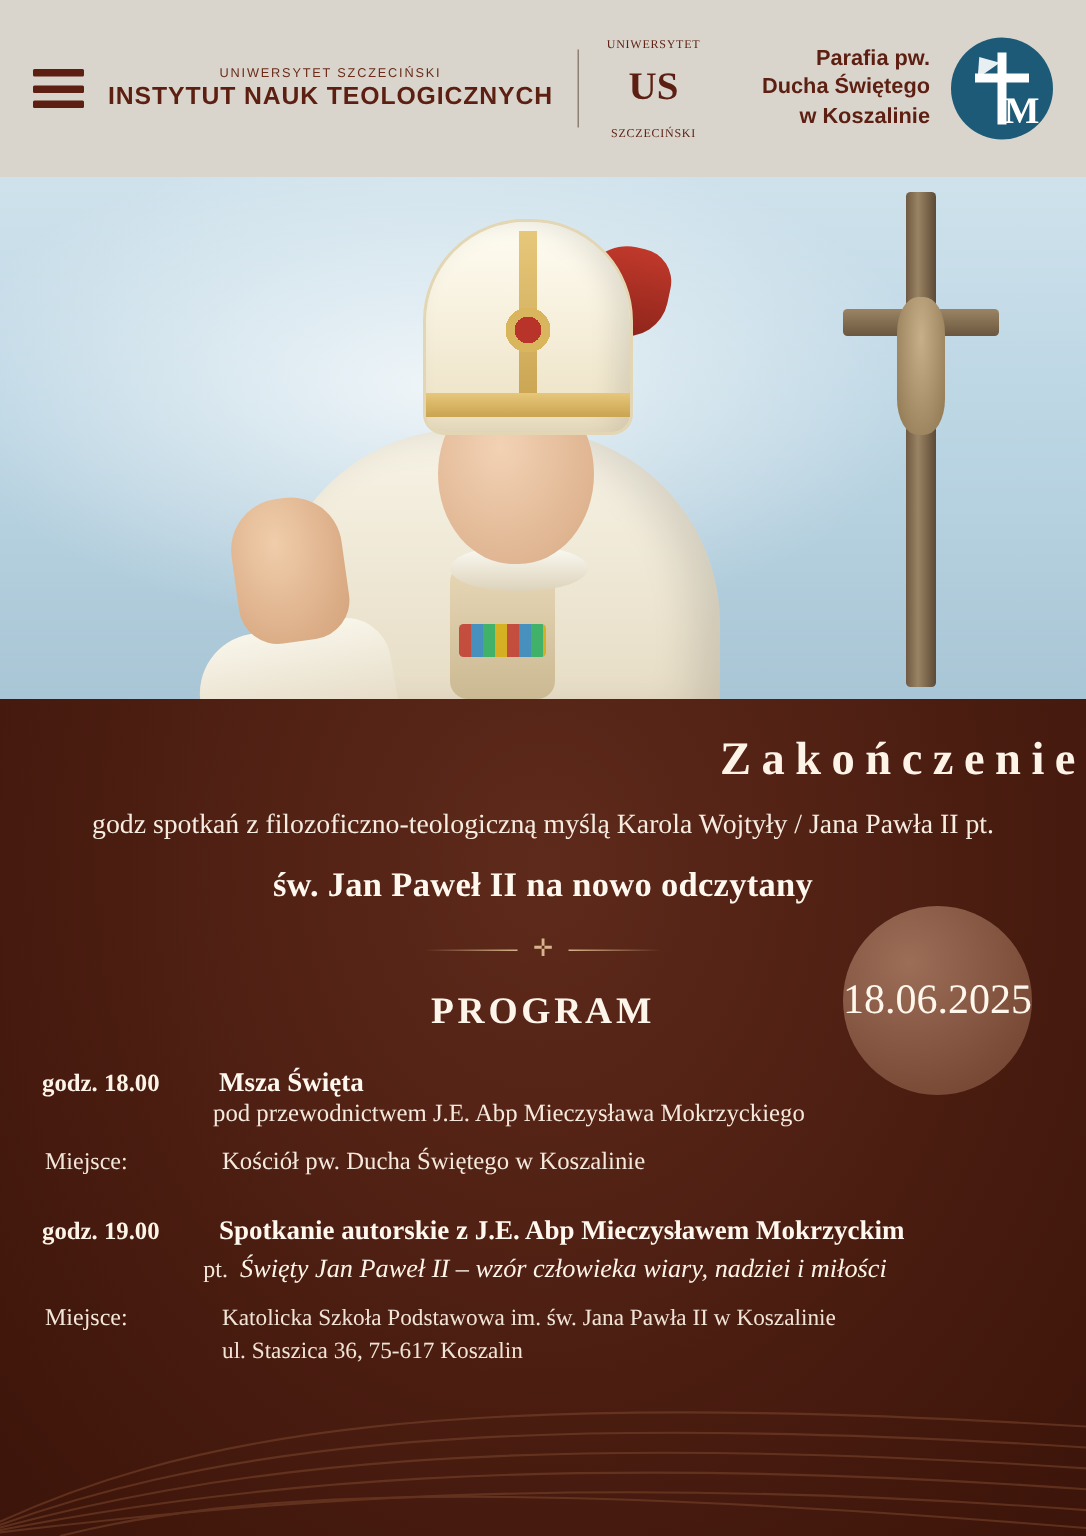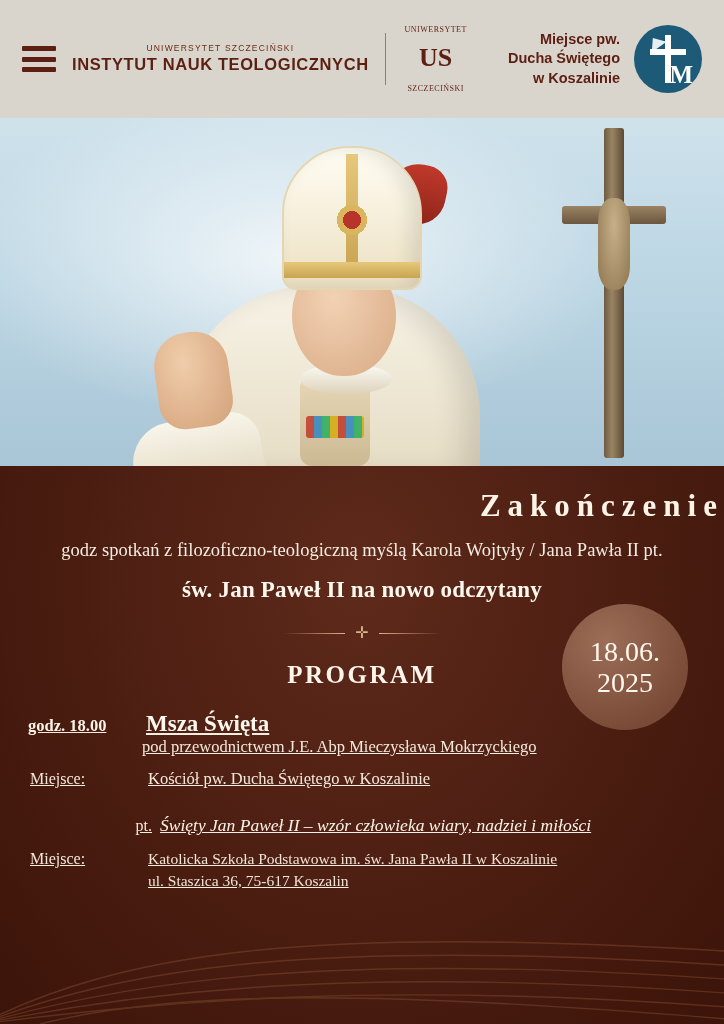--- a/index.html
+++ b/index.html
@@ -367,33 +367,32 @@
 
   .date-badge {
     position: absolute;
     right: 36px;
     top: 138px;
     width: 126px;
     height: 126px;
     border-radius: 50%;
     background: radial-gradient(circle at 35% 30%, #9c6e58, #7b4c38 70%, #6d4130);
     display: flex;
-    flex-direction: column;
+    flex-direction: row;
     align-items: center;
     justify-content: center;
     color: #fff7ec;
     font-size: 28px;
     line-height: 1.12;
     font-family: "Liberation Serif", serif;
   }
 
   .prog-list {
     margin-top: 22px;
     padding: 0 20px 0 24px;
-    text-decoration: underline;
   }
   .prog-item { margin-bottom: 6px; }
   .row {
     display: flex;
     align-items: baseline;
   }
   .hour {
     flex: 0 0 118px;
     text-align: left;
     font-weight: bold;
@@ -406,21 +405,21 @@
     font-size: 16px;
     color: #f3e7da;
     padding-left: 6px;
   }
   .lbl.right {
     text-align: right;
     padding-right: 8px;
     flex: 0 0 122px;
   }
   .val-bold {
-    font-size: 23px;
+    font-size: 18px;
     font-weight: bold;
     color: #fff8ee;
   }
   .val {
     font-size: 16.5px;
     color: #f4e9dc;
   }
   .val-italic {
     font-size: 17.5px;
     font-style: italic;
@@ -450,21 +449,21 @@
     <div class="divider-v"></div>
 
     <div class="crest">
       <div class="crest-txt t1">UNIWERSYTET</div>
       <div class="mono">US</div>
       <div class="crest-txt t2">SZCZECIŃSKI</div>
     </div>
 
     <div class="parish">
       <div class="parish-text">
-        <div>Miejsce pw.</div>
+        <div>Parafia pw.</div>
         <div>Ducha Świętego</div>
         <div>w Koszalinie</div>
       </div>
       <div class="parish-logo">
         <div class="dove"></div>
         <div class="cross-v"></div>
         <div class="cross-h"></div>
         <div class="m">M</div>
       </div>
     </div>
@@ -523,20 +522,24 @@
           <div class="val-bold">Msza Święta</div>
         </div>
         <div class="indent val">pod przewodnictwem J.E. Abp Mieczysława Mokrzyckiego</div>
         <div class="row" style="margin-top:12px;">
           <div class="lbl">Miejsce:</div>
           <div class="val">Kościół pw. Ducha Świętego w Koszalinie</div>
         </div>
       </div>
 
       <div class="prog-item gap-lg">
+        <div class="row">
+          <div class="hour">godz. 19.00</div>
+          <div class="val-bold">Spotkanie autorskie z J.E. Abp Mieczysławem Mokrzyckim</div>
+        </div>
         <div class="row" style="margin-top:4px;">
           <div class="lbl right">pt.</div>
           <div class="val-italic">Święty Jan Paweł II – wzór człowieka wiary, nadziei i miłości</div>
         </div>
         <div class="row" style="margin-top:12px;">
           <div class="lbl">Miejsce:</div>
           <div>
             <div class="addr-line">Katolicka Szkoła Podstawowa im. św. Jana Pawła II w Koszalinie</div>
             <div class="addr-line">ul. Staszica 36, 75-617 Koszalin</div>
           </div>

